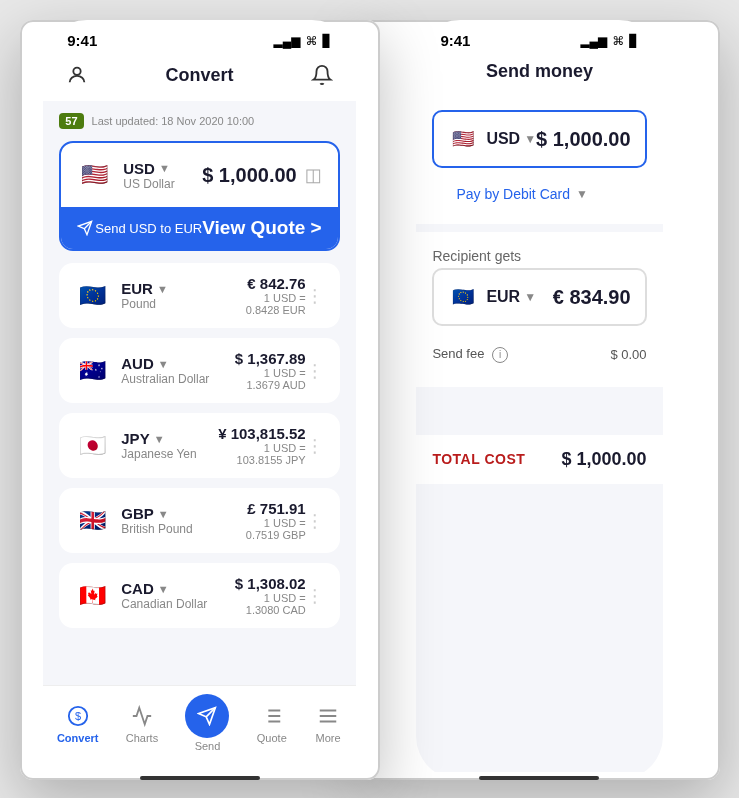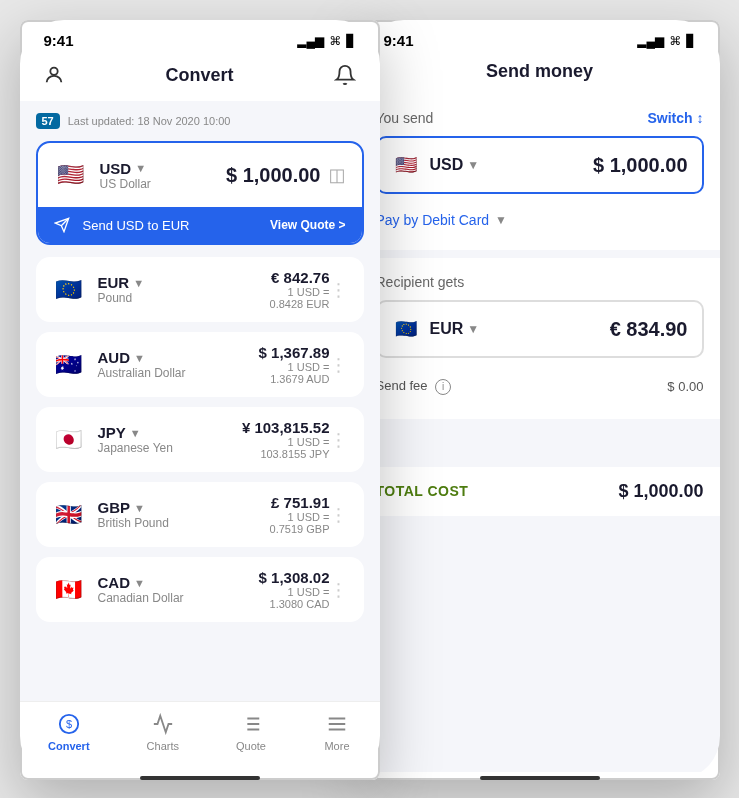--- a/index.html
+++ b/index.html
@@ -14,26 +14,27 @@
     .phones-container {
       display: flex;
       gap: 0px;
       align-items: flex-start;
       padding: 20px;
     }
     .phone {
       width: 360px;
       height: 760px;
       background: white;
-      border-radius: 8px;
+      border-radius: 13px;
       box-shadow: 0 20px 60px rgba(0,0,0,0.25), inset 0 0 0 2px #ccc;
       overflow: hidden;
       position: relative;
       display: flex;
       flex-direction: column;
+      align-items: center;
     }
     .phone:first-child {
       z-index: 2;
     }
     .phone:last-child {
       margin-left: -20px;
       z-index: 1;
     }
     .phone-inner {
       flex: 1;
@@ -94,21 +95,21 @@
     
     .update-bar {
       display: flex;
       align-items: center;
       gap: 8px;
       margin-bottom: 12px;
       font-size: 11px;
       color: #888;
     }
     .update-badge {
-      background: #0369a1;
+      background: #4d7c0f;
       color: white;
       border-radius: 4px;
       padding: 2px 6px;
       font-size: 11px;
       font-weight: 600;
     }
     
     .main-card {
       background: white;
       border-radius: 14px;
@@ -164,25 +165,25 @@
       padding: 10px 16px;
       display: flex;
       align-items: center;
       justify-content: space-between;
     }
     .send-label {
       color: white;
       font-size: 13px;
       display: flex;
       align-items: center;
-      gap: 13px;
+      gap: 2px;
     }
     .view-quote {
       color: white;
-      font-size: 12px;
+      font-size: 19px;
       font-weight: 600;
     }
     
     .currency-item {
       background: white;
       border-radius: 14px;
       padding: 12px 16px;
       margin-bottom: 10px;
       display: flex;
       align-items: center;
@@ -334,30 +335,31 @@
       display: inline-block;
     }
     .pay-method-row {
       display: flex;
       align-items: center;
       gap: 6px;
       font-size: 14px;
       color: #2563eb;
       font-weight: 500;
       padding: 6px 0;
+      margin-left: 24px;
     }
     .recipient-section {
       background: white;
       padding: 16px;
       margin-bottom: 8px;
     }
     .recipient-label {
       font-size: 14px;
       color: #666;
-      margin-bottom: 10px;
+      margin-bottom: 4px;
     }
     .recipient-row {
       display: flex;
       align-items: center;
       justify-content: space-between;
       border: 2px solid #ddd;
       border-radius: 10px;
       padding: 12px 14px;
       margin-bottom: 12px;
     }
@@ -373,21 +375,21 @@
       background: white;
       padding: 14px 16px;
       display: flex;
       justify-content: space-between;
       align-items: center;
       margin-bottom: 8px;
     }
     .total-label {
       font-size: 14px;
       font-weight: 700;
-      color: #4d7c0f;
+      color: #b91c1c;
       letter-spacing: 0.5px;
     }
     .total-value {
       font-size: 18px;
       font-weight: 700;
       color: #1a1a2e;
     }
     .continue-btn {
       background: #2563eb;
       color: white;
@@ -584,20 +586,29 @@
         </div>
         <div class="nav-item">
           <div class="nav-icon">
             <svg width="22" height="22" viewBox="0 0 24 24" fill="none" stroke="#888" stroke-width="2">
               <polyline points="22 12 18 12 15 21 9 3 6 12 2 12"></polyline>
             </svg>
           </div>
           <span class="nav-label">Charts</span>
         </div>
         <div class="nav-item">
+          <div class="nav-icon active-send">
+            <svg width="20" height="20" viewBox="0 0 24 24" fill="none" stroke="white" stroke-width="2">
+              <line x1="22" y1="2" x2="11" y2="13"></line>
+                <polygon points="22 2 15 22 11 13 2 9 22 2"></polygon>
+            </svg>
+          </div>
+          <span class="nav-label">Send</span>
+        </div>
+        <div class="nav-item">
           <div class="nav-icon">
             <svg width="22" height="22" viewBox="0 0 24 24" fill="none" stroke="#888" stroke-width="2">
               <line x1="8" y1="6" x2="21" y2="6"></line>
                 <line x1="8" y1="12" x2="21" y2="12"></line>
                 <line x1="8" y1="18" x2="21" y2="18"></line>
               <line x1="3" y1="6" x2="3.01" y2="6"></line>
                 <line x1="3" y1="12" x2="3.01" y2="12"></line>
                 <line x1="3" y1="18" x2="3.01" y2="18"></line>
             </svg>
           </div>
@@ -633,24 +644,20 @@
       <div class="header">
         <div style="width:28px"></div>
         <span class="header-title">Send money</span>
         <div style="width:28px"></div>
       </div>
 
       <div class="send-content">
 
         
         <div class="send-section">
-          <div class="send-section-label">
-            <span>You send</span>
-            <span class="switch-btn">Switch ↕</span>
-          </div>
           <div class="currency-row">
             <div class="currency-selector">
               <div class="flag-circle" style="width:30px;height:30px;font-size:18px;">🇺🇸</div>
               <span class="currency-code-send">
                 <span>USD</span>
                 <span class="chevron-down">▼</span>
               </span>
             </div>
             <span class="currency-row-right">$ 1,000.00</span>
           </div>

